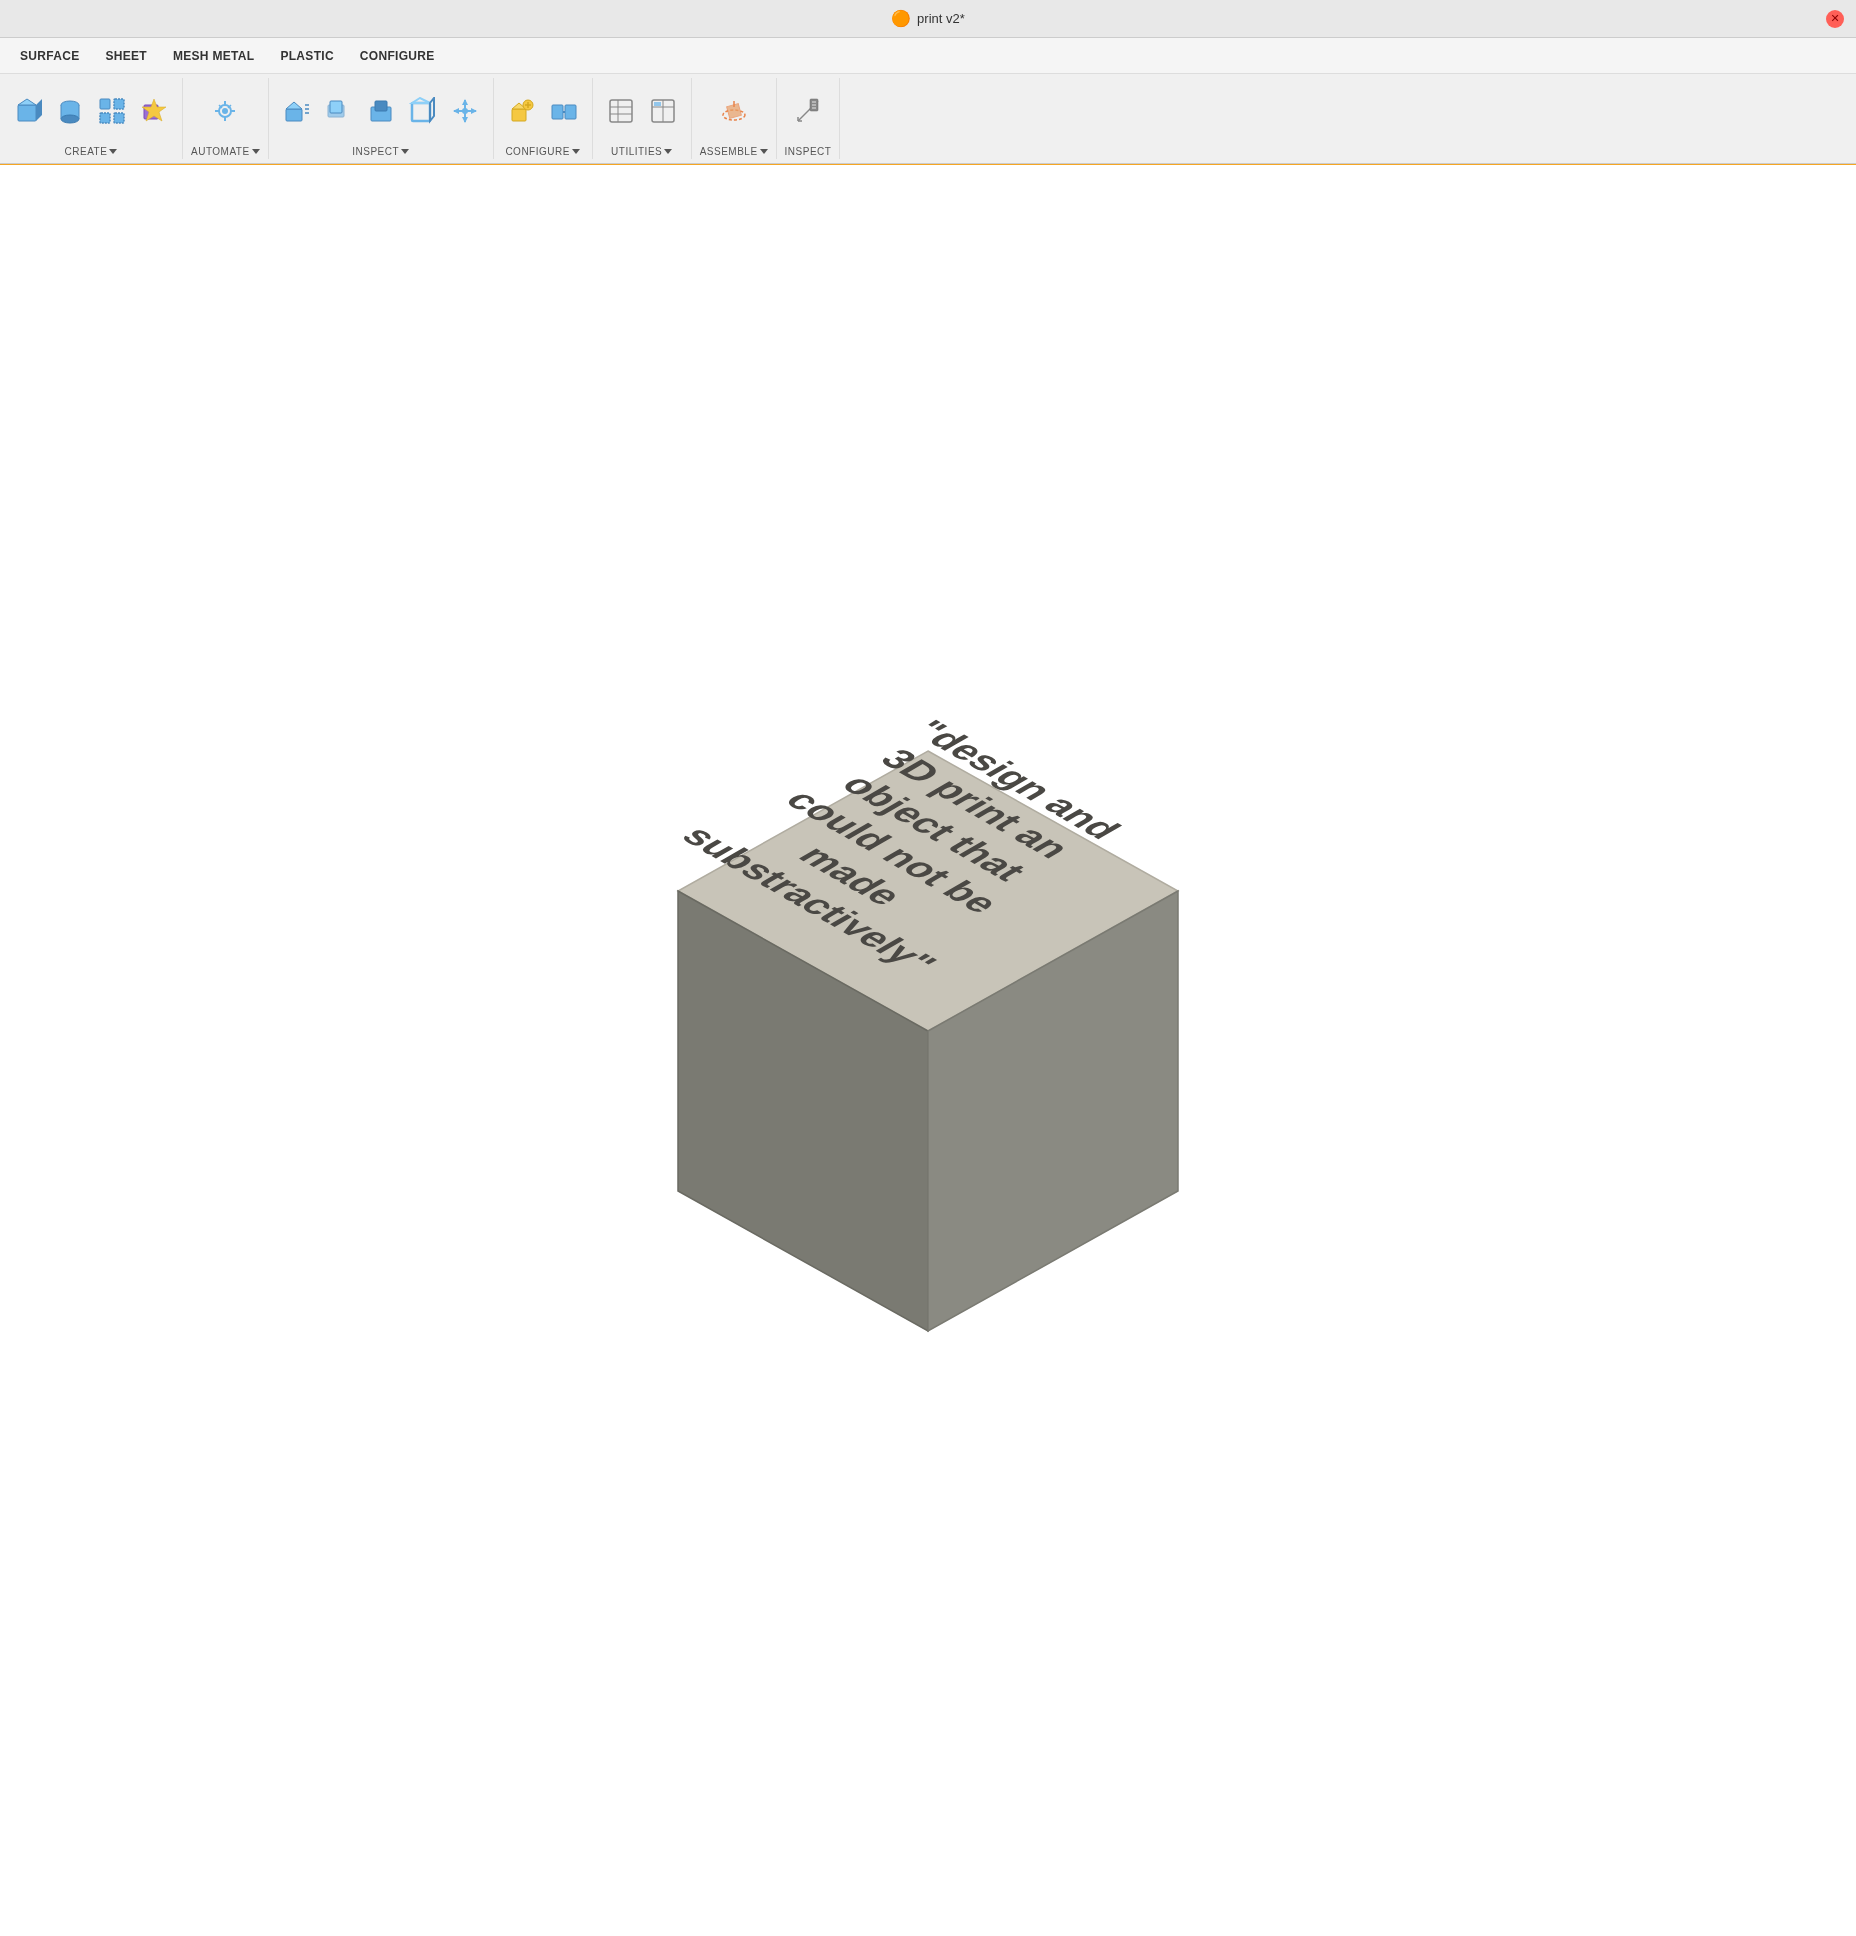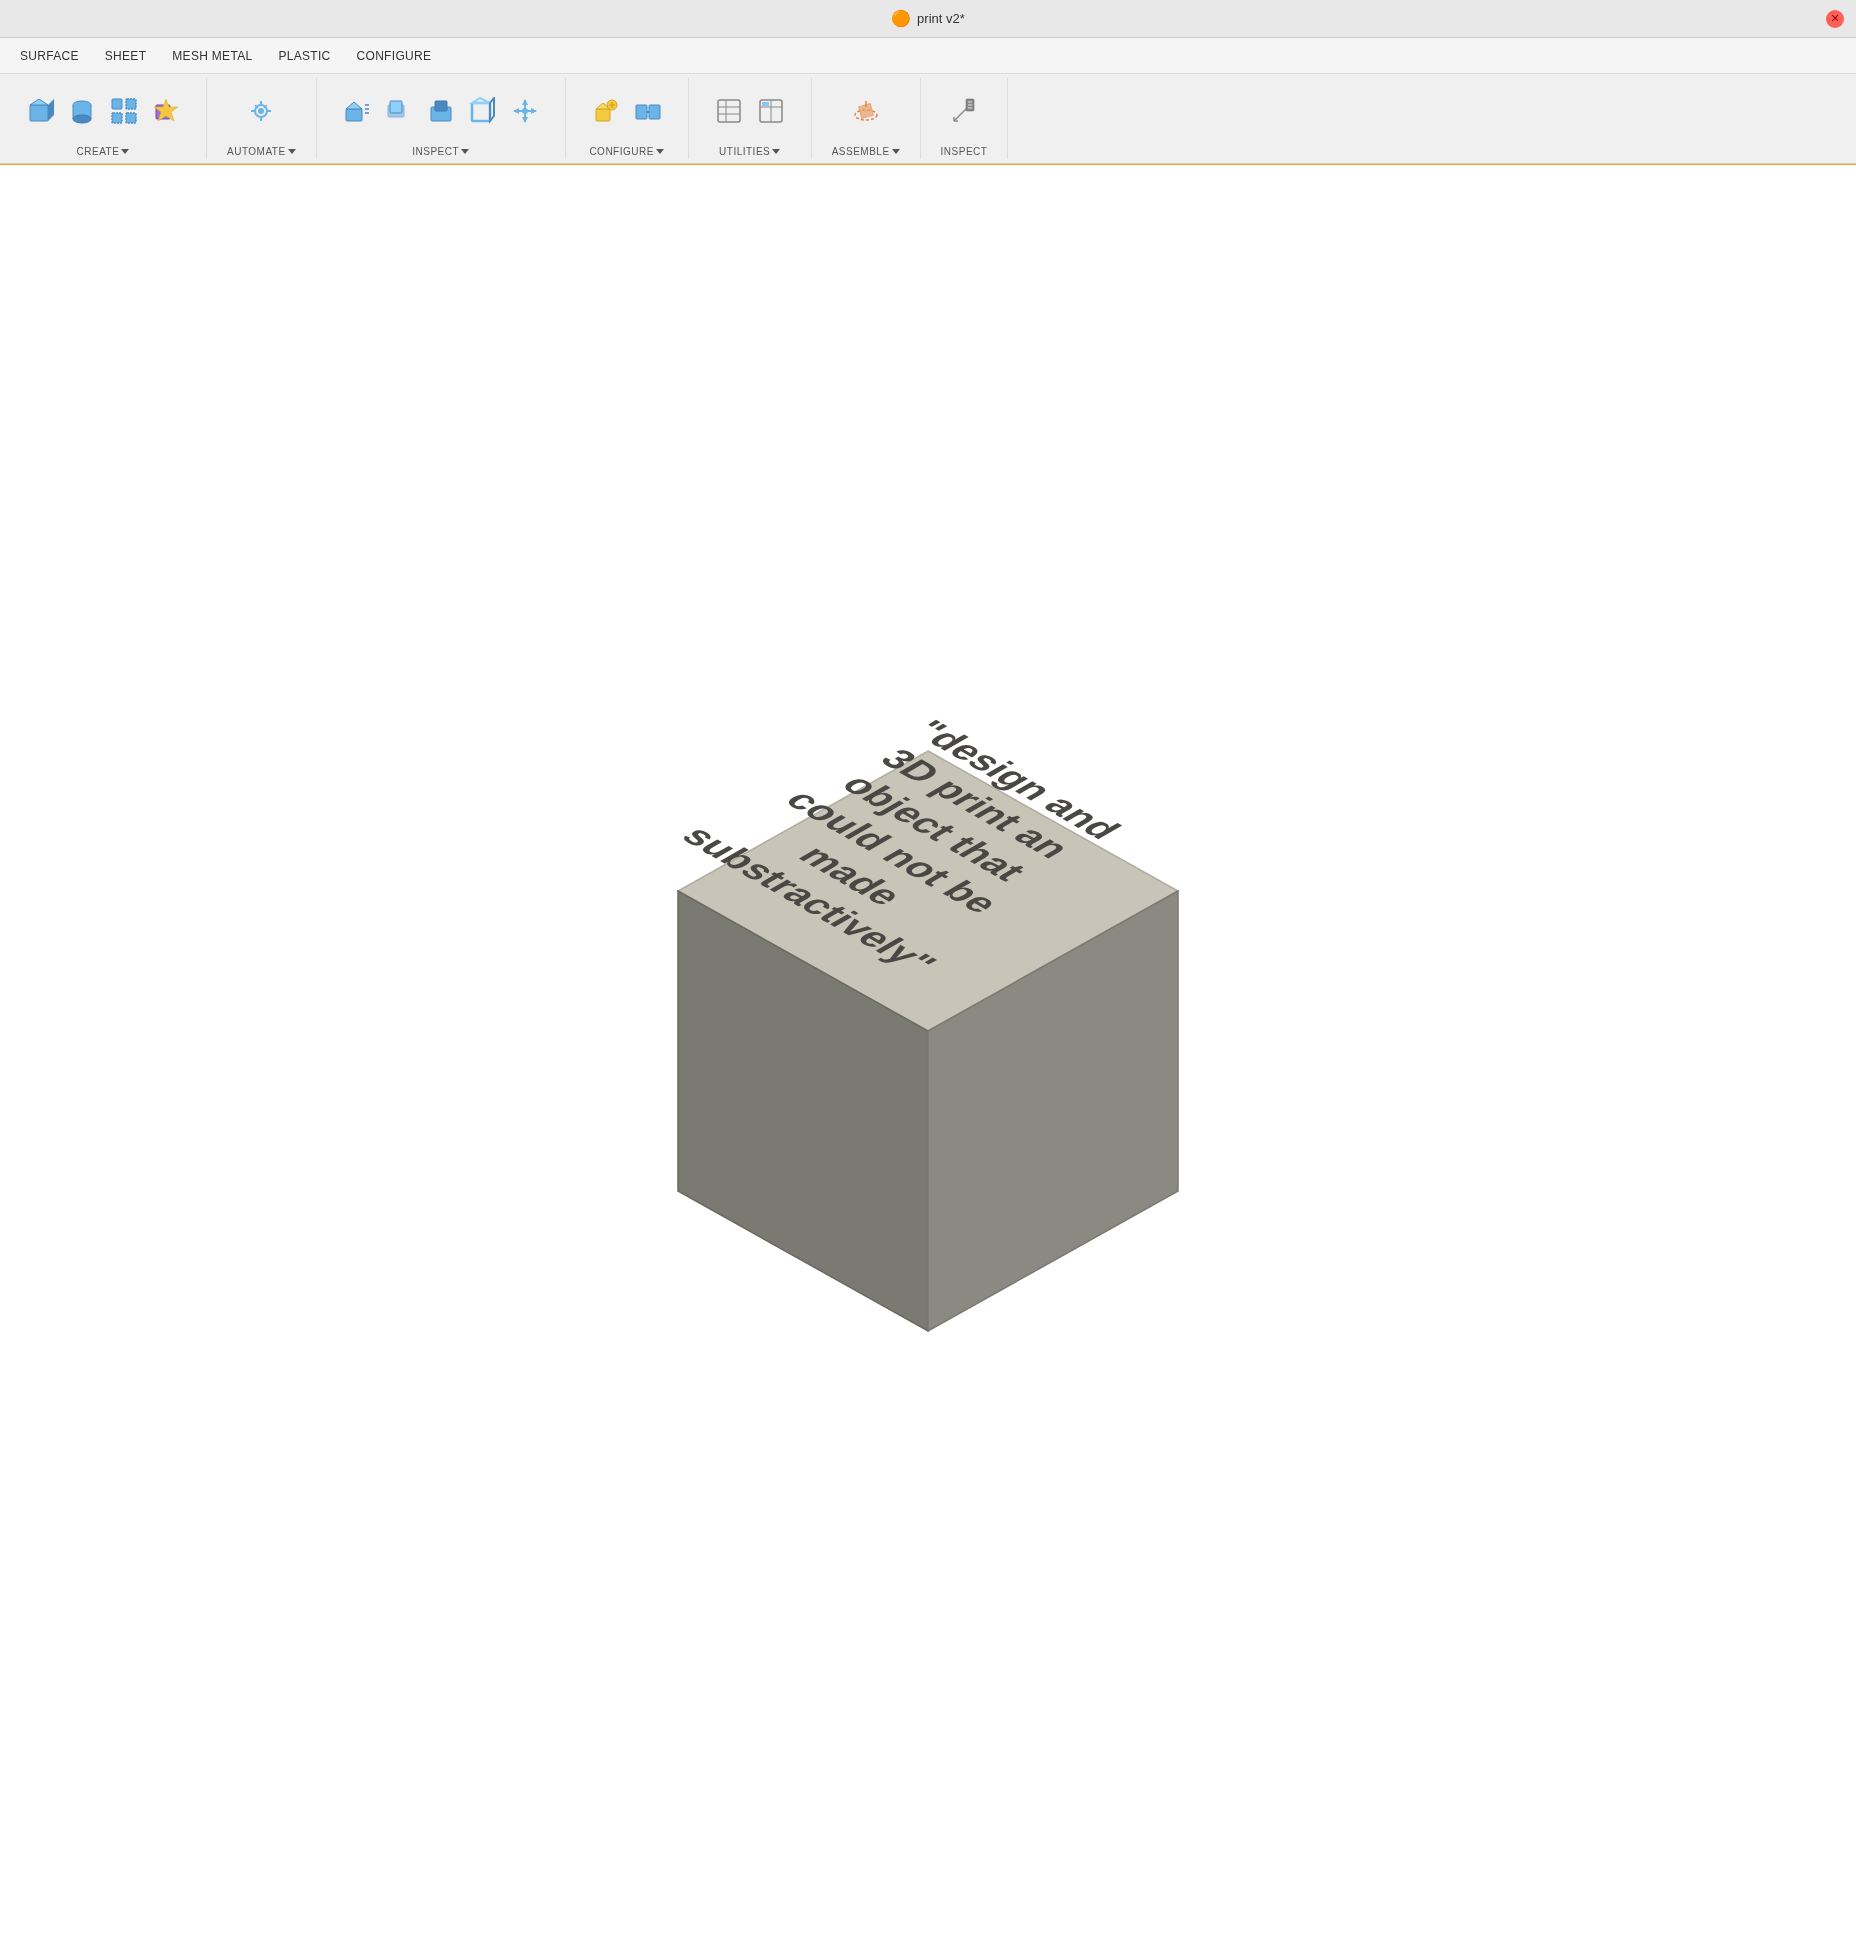--- a/index.html
+++ b/index.html
@@ -59,38 +59,38 @@
       border-bottom: 1px solid #ddd;
       padding: 0 8px;
       gap: 2px;
     }
     .menu-item {
       padding: 4px 12px;
       font-size: 12px;
       color: #333;
       cursor: pointer;
       border-radius: 3px;
-      font-weight: 400;
+      font-weight: 700;
       letter-spacing: 0.3px;
     }
 
     
     .toolbar {
       background: #f0f0f0;
       height: 90px;
       display: flex;
       align-items: stretch;
       border-bottom: 1px solid #ccc;
       padding: 4px 0;
     }
     .toolbar-group {
       display: flex;
       flex-direction: column;
       align-items: center;
-      padding: 2px 20px;
+      padding: 2px 8px;
       border-right: 1px solid #ddd;
     }
     .toolbar-group-label {
       font-size: 10px;
       color: #555;
       margin-top: auto;
       padding-top: 4px;
       letter-spacing: 0.5px;
       display: flex;
       align-items: center;

